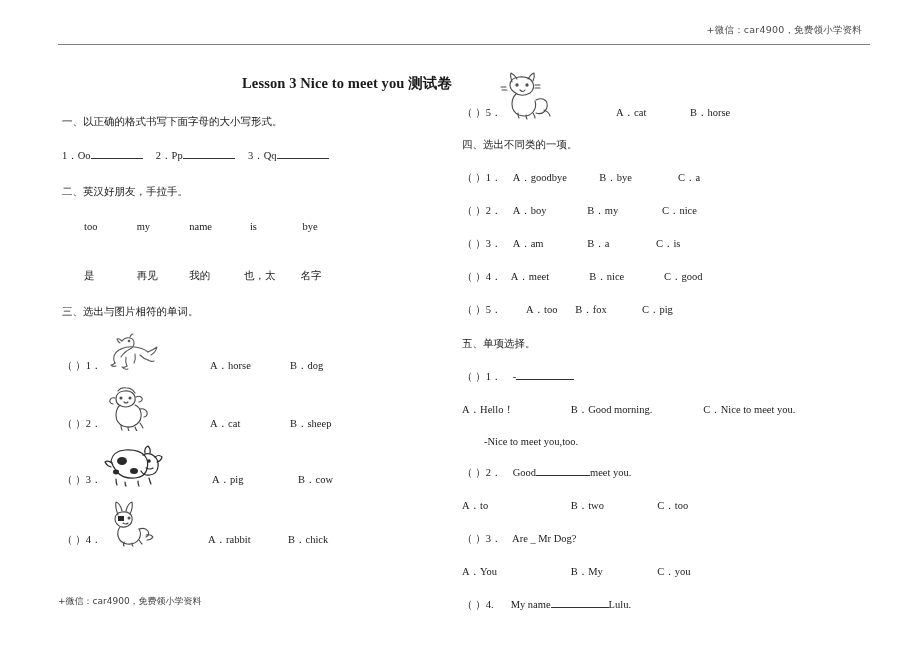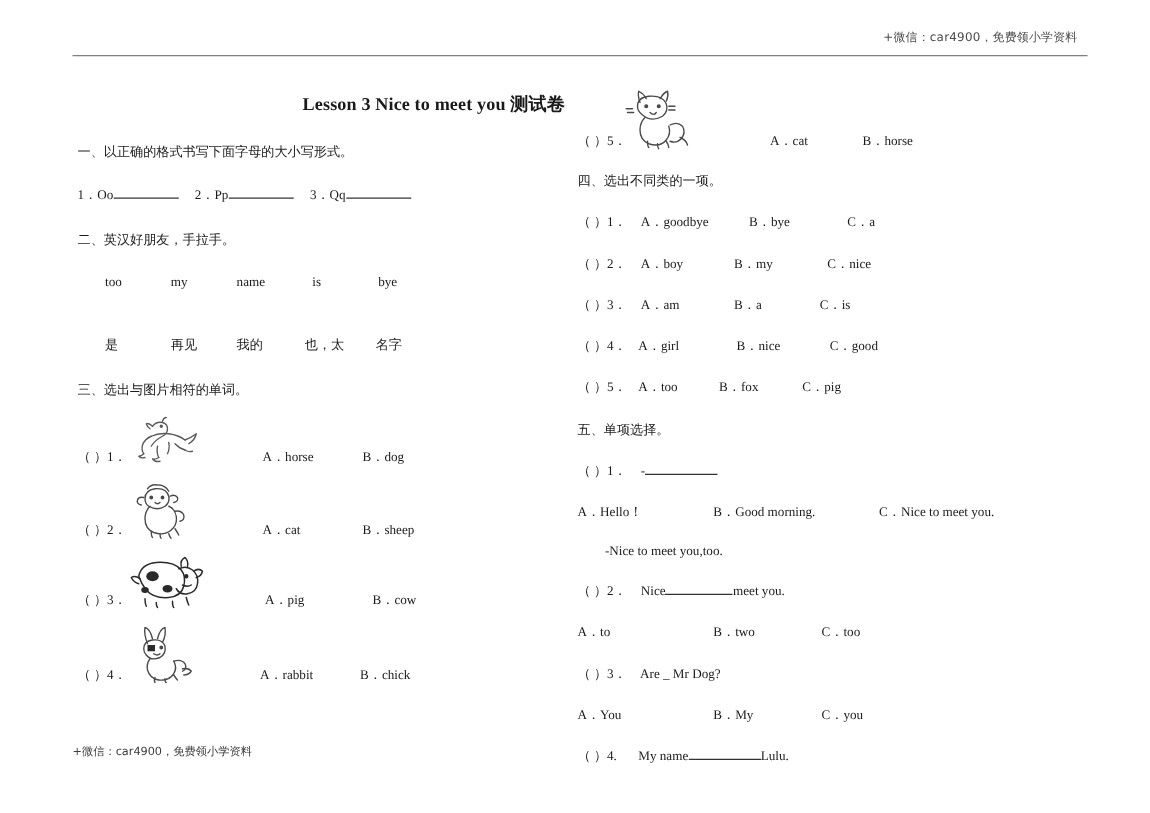--- a/index.html
+++ b/index.html
@@ -310,28 +310,28 @@
 
     <div class="line" style="margin-top:19px;">
       <span style="display:inline-block;width:48px;">（    ）3．</span>
       <span style="display:inline-block;width:72px;">A．am</span>
       <span style="display:inline-block;width:66px;">B．a</span>
       <span style="display:inline-block;">C．is</span>
     </div>
 
     <div class="line" style="margin-top:19px;">
       <span style="display:inline-block;width:46px;">（    ）4．</span>
-      <span style="display:inline-block;width:76px;">A．girl</span>
+      <span style="display:inline-block;width:76px;">A．meet</span>
       <span style="display:inline-block;width:72px;">B．nice</span>
       <span style="display:inline-block;">C．good</span>
     </div>
 
     <div class="line" style="margin-top:19px;">
       <span style="display:inline-block;width:46px;">（    ）5．</span>
-      <span style="display:inline-block;width:62px;">A．too</span>
+      <span style="display:inline-block;width:62px;text-align:center;">A．too</span>
       <span style="display:inline-block;width:64px;">B．fox</span>
       <span style="display:inline-block;">C．pig</span>
     </div>
 
     <div class="sec-head" style="margin-top:20px;">五、单项选择。</div>
 
     <div class="line" style="margin-top:19px;">
       <span style="display:inline-block;width:48px;">（    ）1．</span>
       <span>-</span><span class="blank-u" style="width:58px;"></span>
     </div>
@@ -339,21 +339,21 @@
     <div class="line" style="margin-top:19px;">
       <span style="display:inline-block;width:106px;">A．Hello！</span>
       <span style="display:inline-block;width:130px;">B．Good morning.</span>
       <span style="display:inline-block;">C．Nice to meet you.</span>
     </div>
 
     <div class="line" style="margin-top:19px; padding-left:22px;">-Nice to meet you,too.</div>
 
     <div class="line" style="margin-top:19px;">
       <span style="display:inline-block;width:48px;">（    ）2．</span>
-      <span>Nice</span><span class="blank-u" style="width:54px;"></span><span>meet you.</span>
+      <span>Good</span><span class="blank-u" style="width:54px;"></span><span>meet you.</span>
     </div>
 
     <div class="line" style="margin-top:19px;">
       <span style="display:inline-block;width:106px;">A．to</span>
       <span style="display:inline-block;width:84px;">B．two</span>
       <span style="display:inline-block;">C．too</span>
     </div>
 
     <div class="line" style="margin-top:19px;">
       <span style="display:inline-block;width:48px;">（    ）3．</span>

